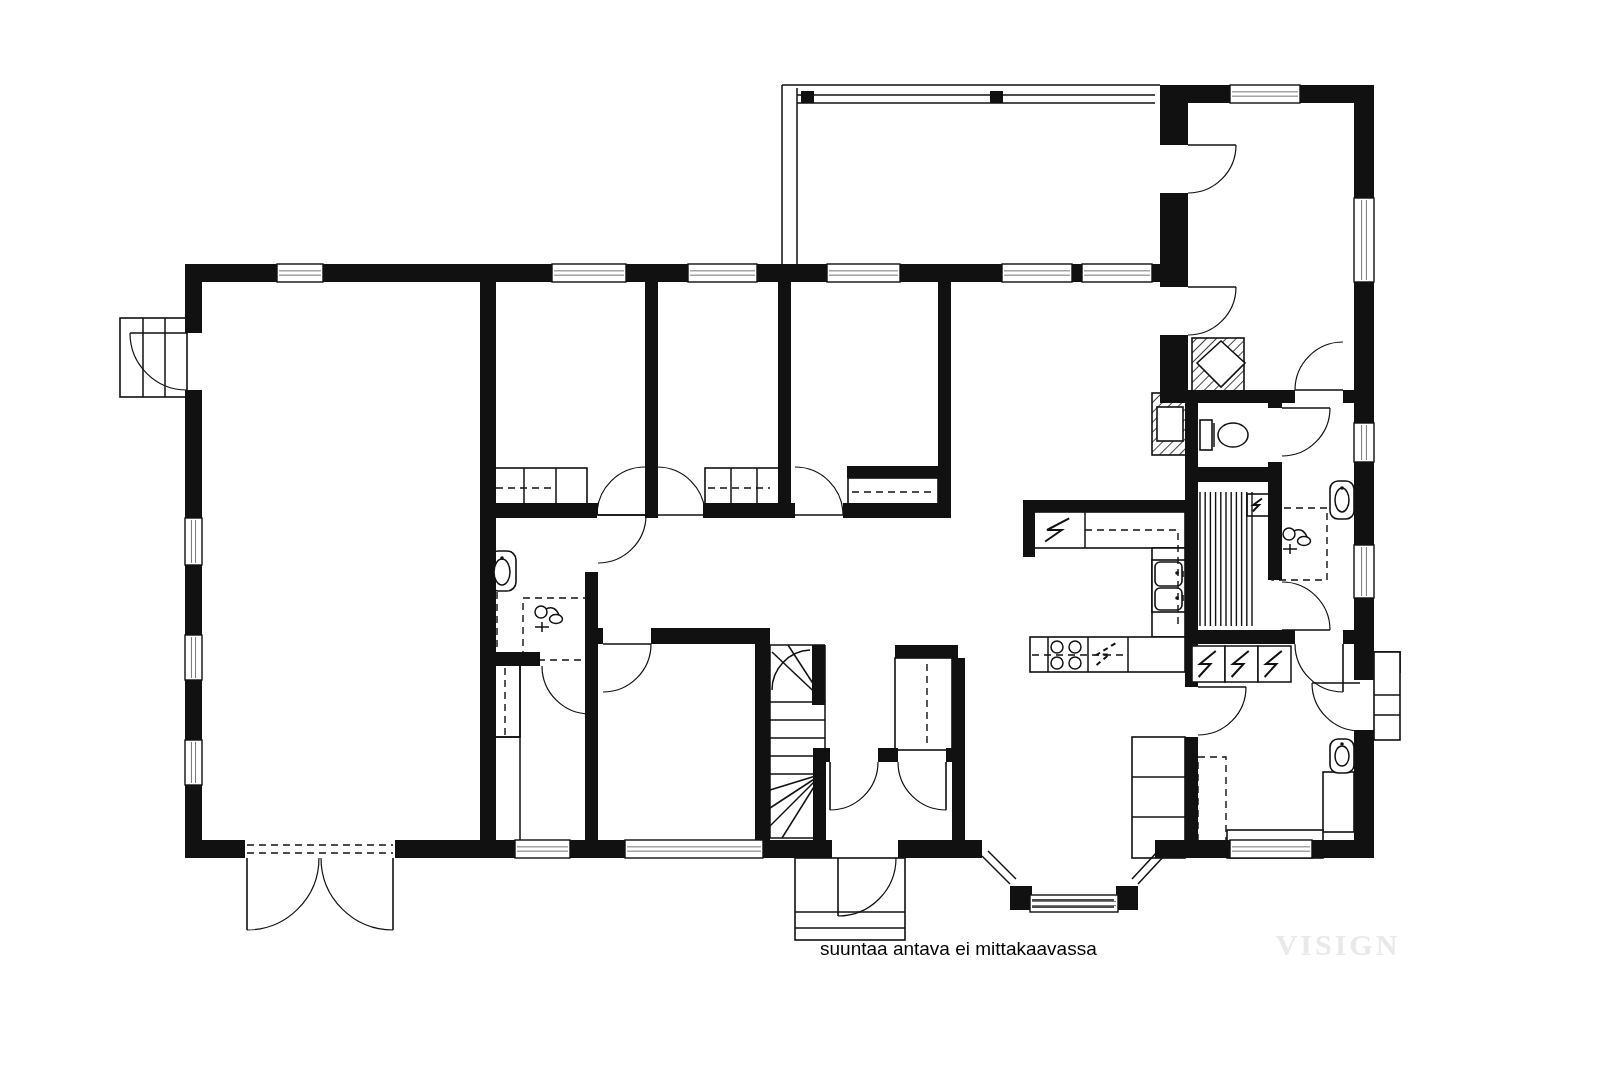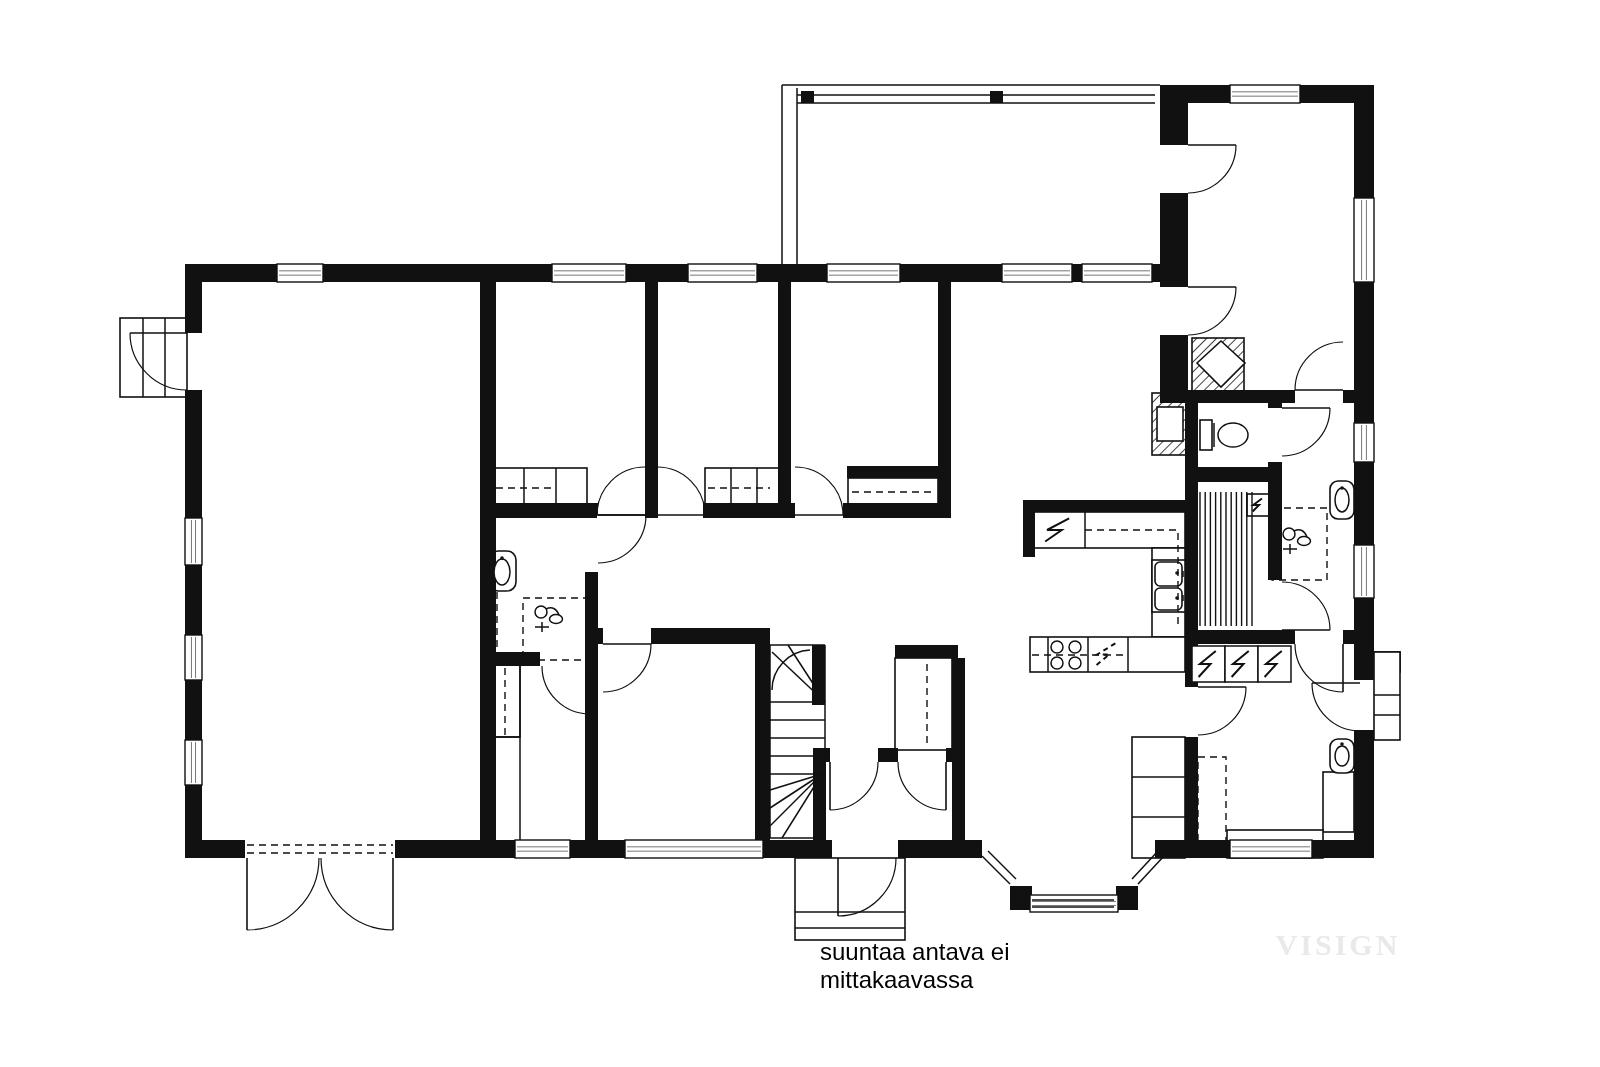--- a/index.html
+++ b/index.html
@@ -1,21 +1,21 @@
 <!DOCTYPE html>
 <html><head>
 <meta charset="utf-8">
 <style>
   html,body{margin:0;padding:0;background:#ffffff;}
   .page{position:relative;width:1600px;height:1067px;background:#fff;overflow:hidden;
         font-family:"Liberation Sans", sans-serif;}
   .plan-wrap{position:absolute;left:0;top:0;width:1600px;height:1067px;}
   svg{display:block}
   .caption{position:absolute;left:820px;top:938px;width:300px;text-align:left;
-           font-size:24px;color:#000;letter-spacing:0px;
+           font-size:19px;color:#000;letter-spacing:0px;
            font-family:"Liberation Sans", sans-serif;}
   .watermark{position:absolute;left:1258px;top:928px;width:160px;text-align:center;
              font-size:30px;color:#e9e9e9;font-weight:bold;letter-spacing:3px;
              font-family:"Liberation Serif", serif;}
 </style>
 </head>
 <body>
 
 <div class="page">
   <div class="plan-wrap">

